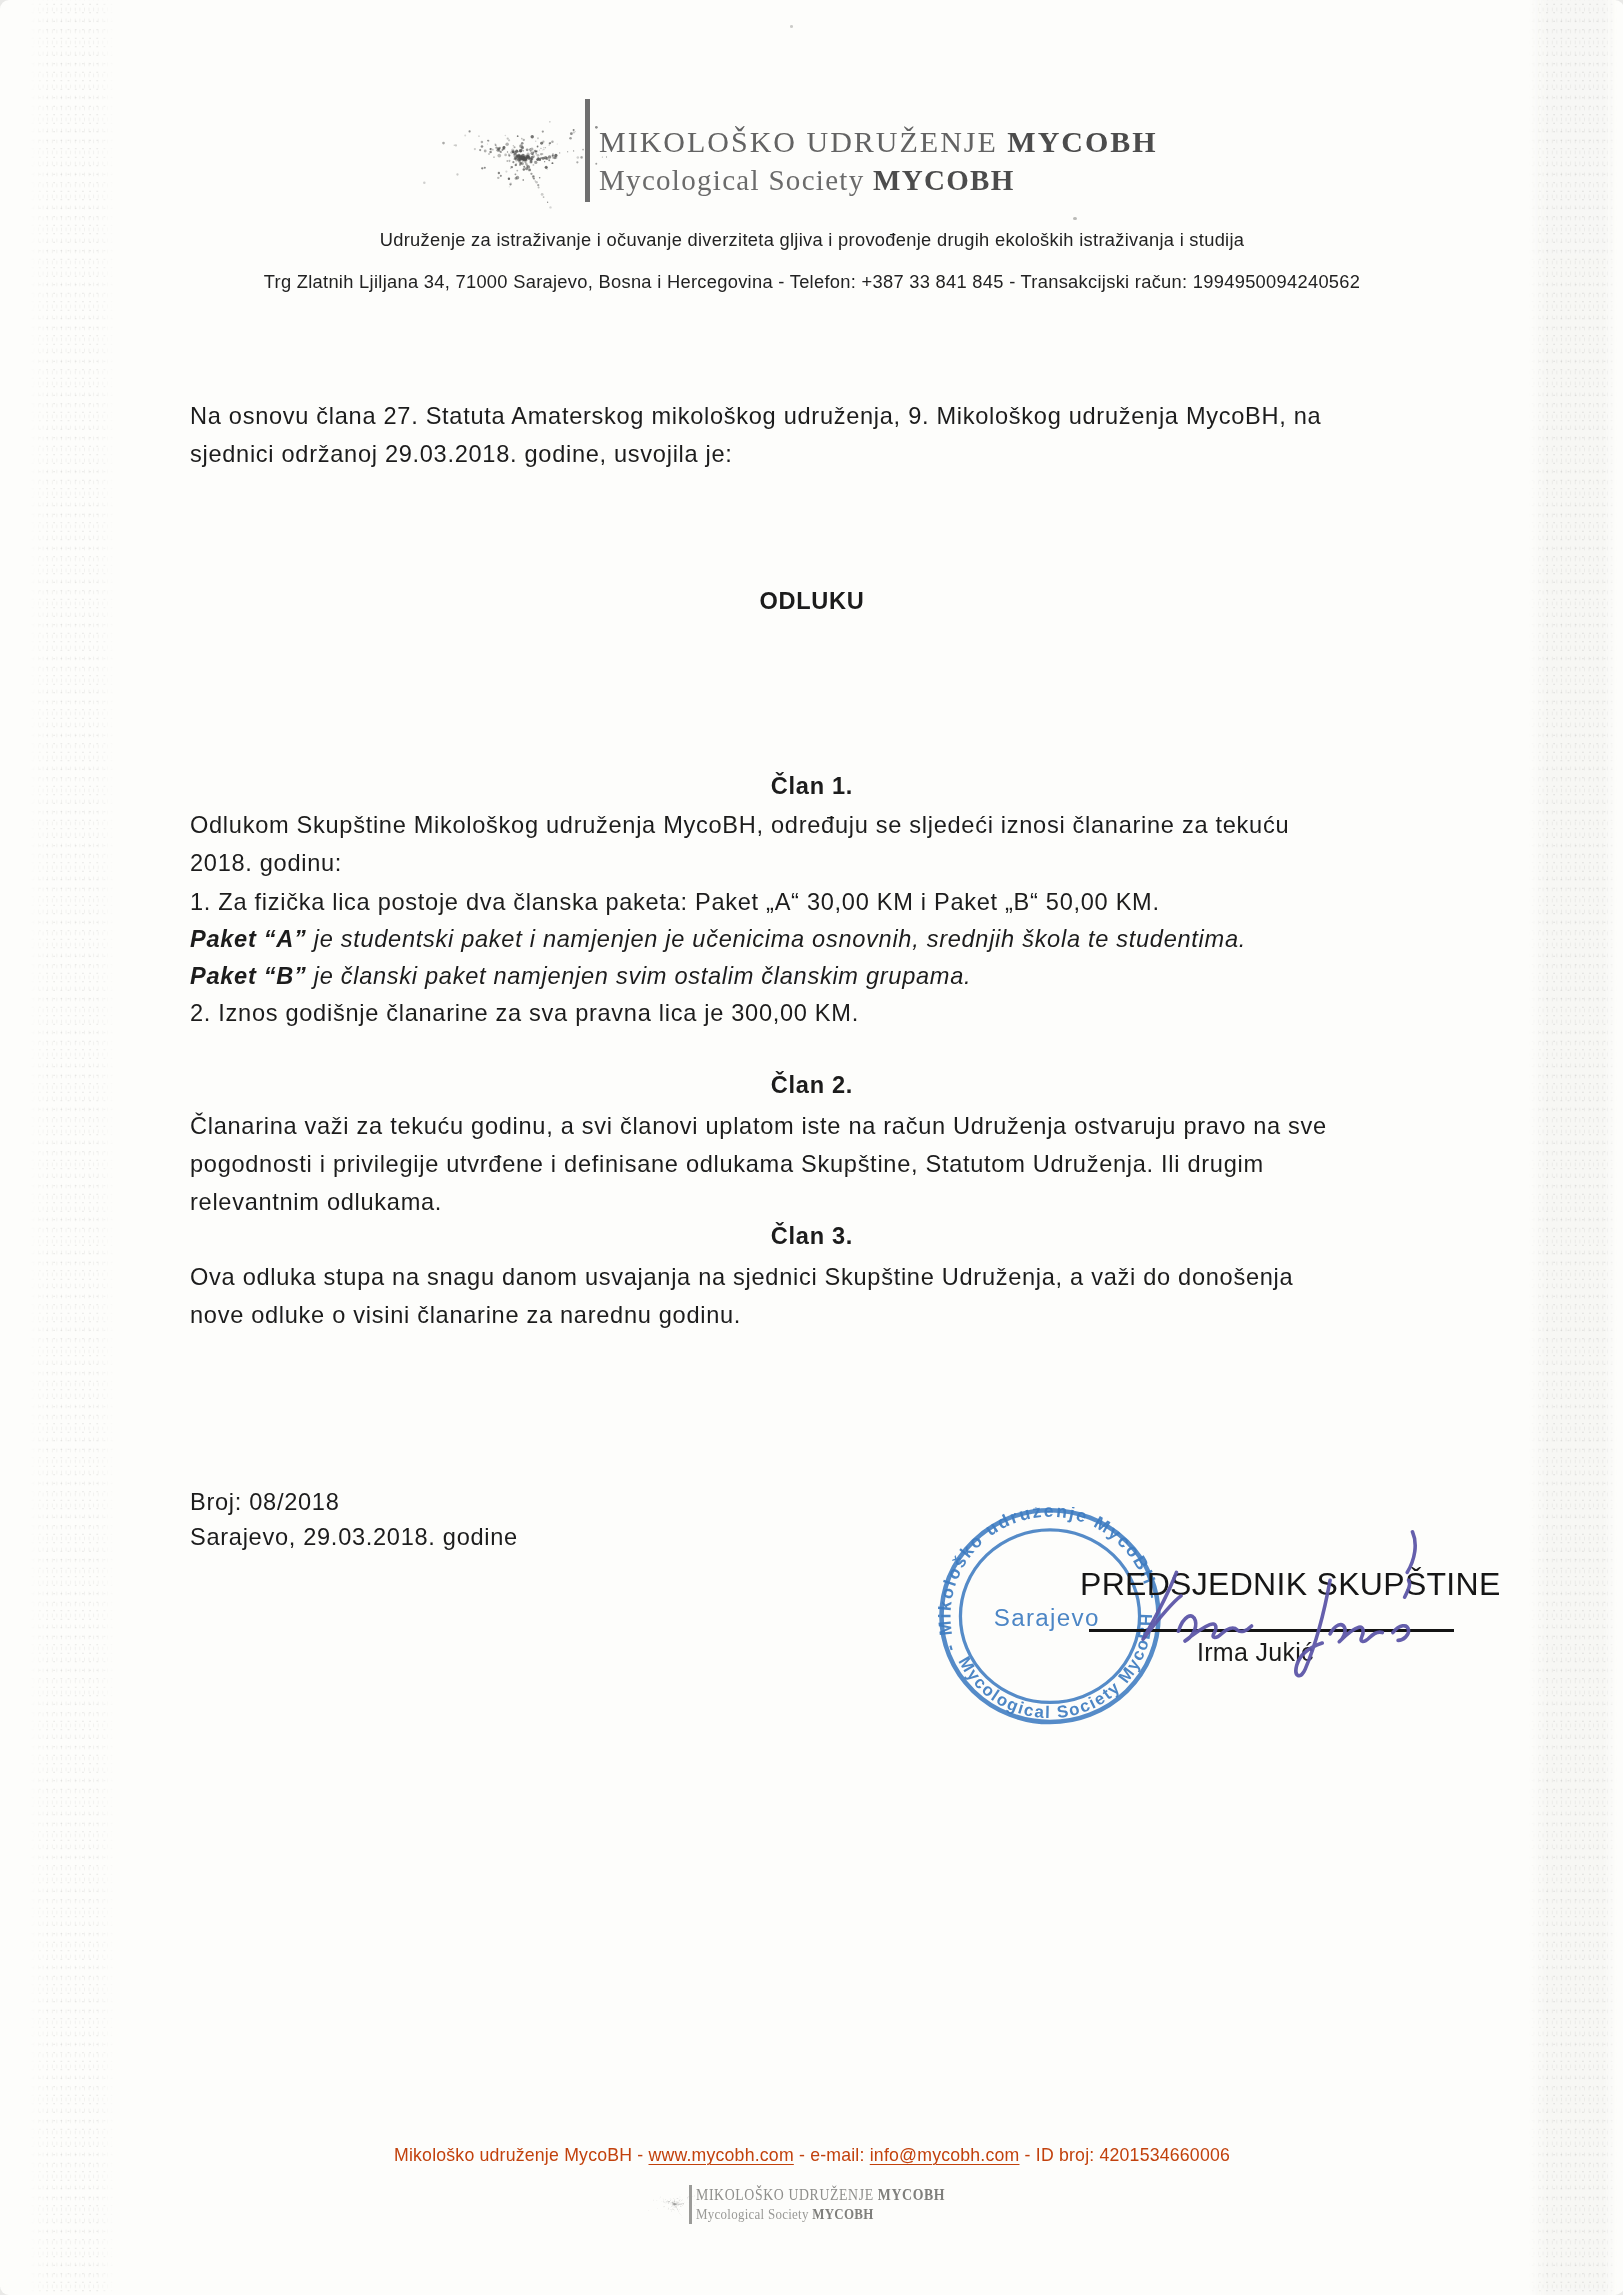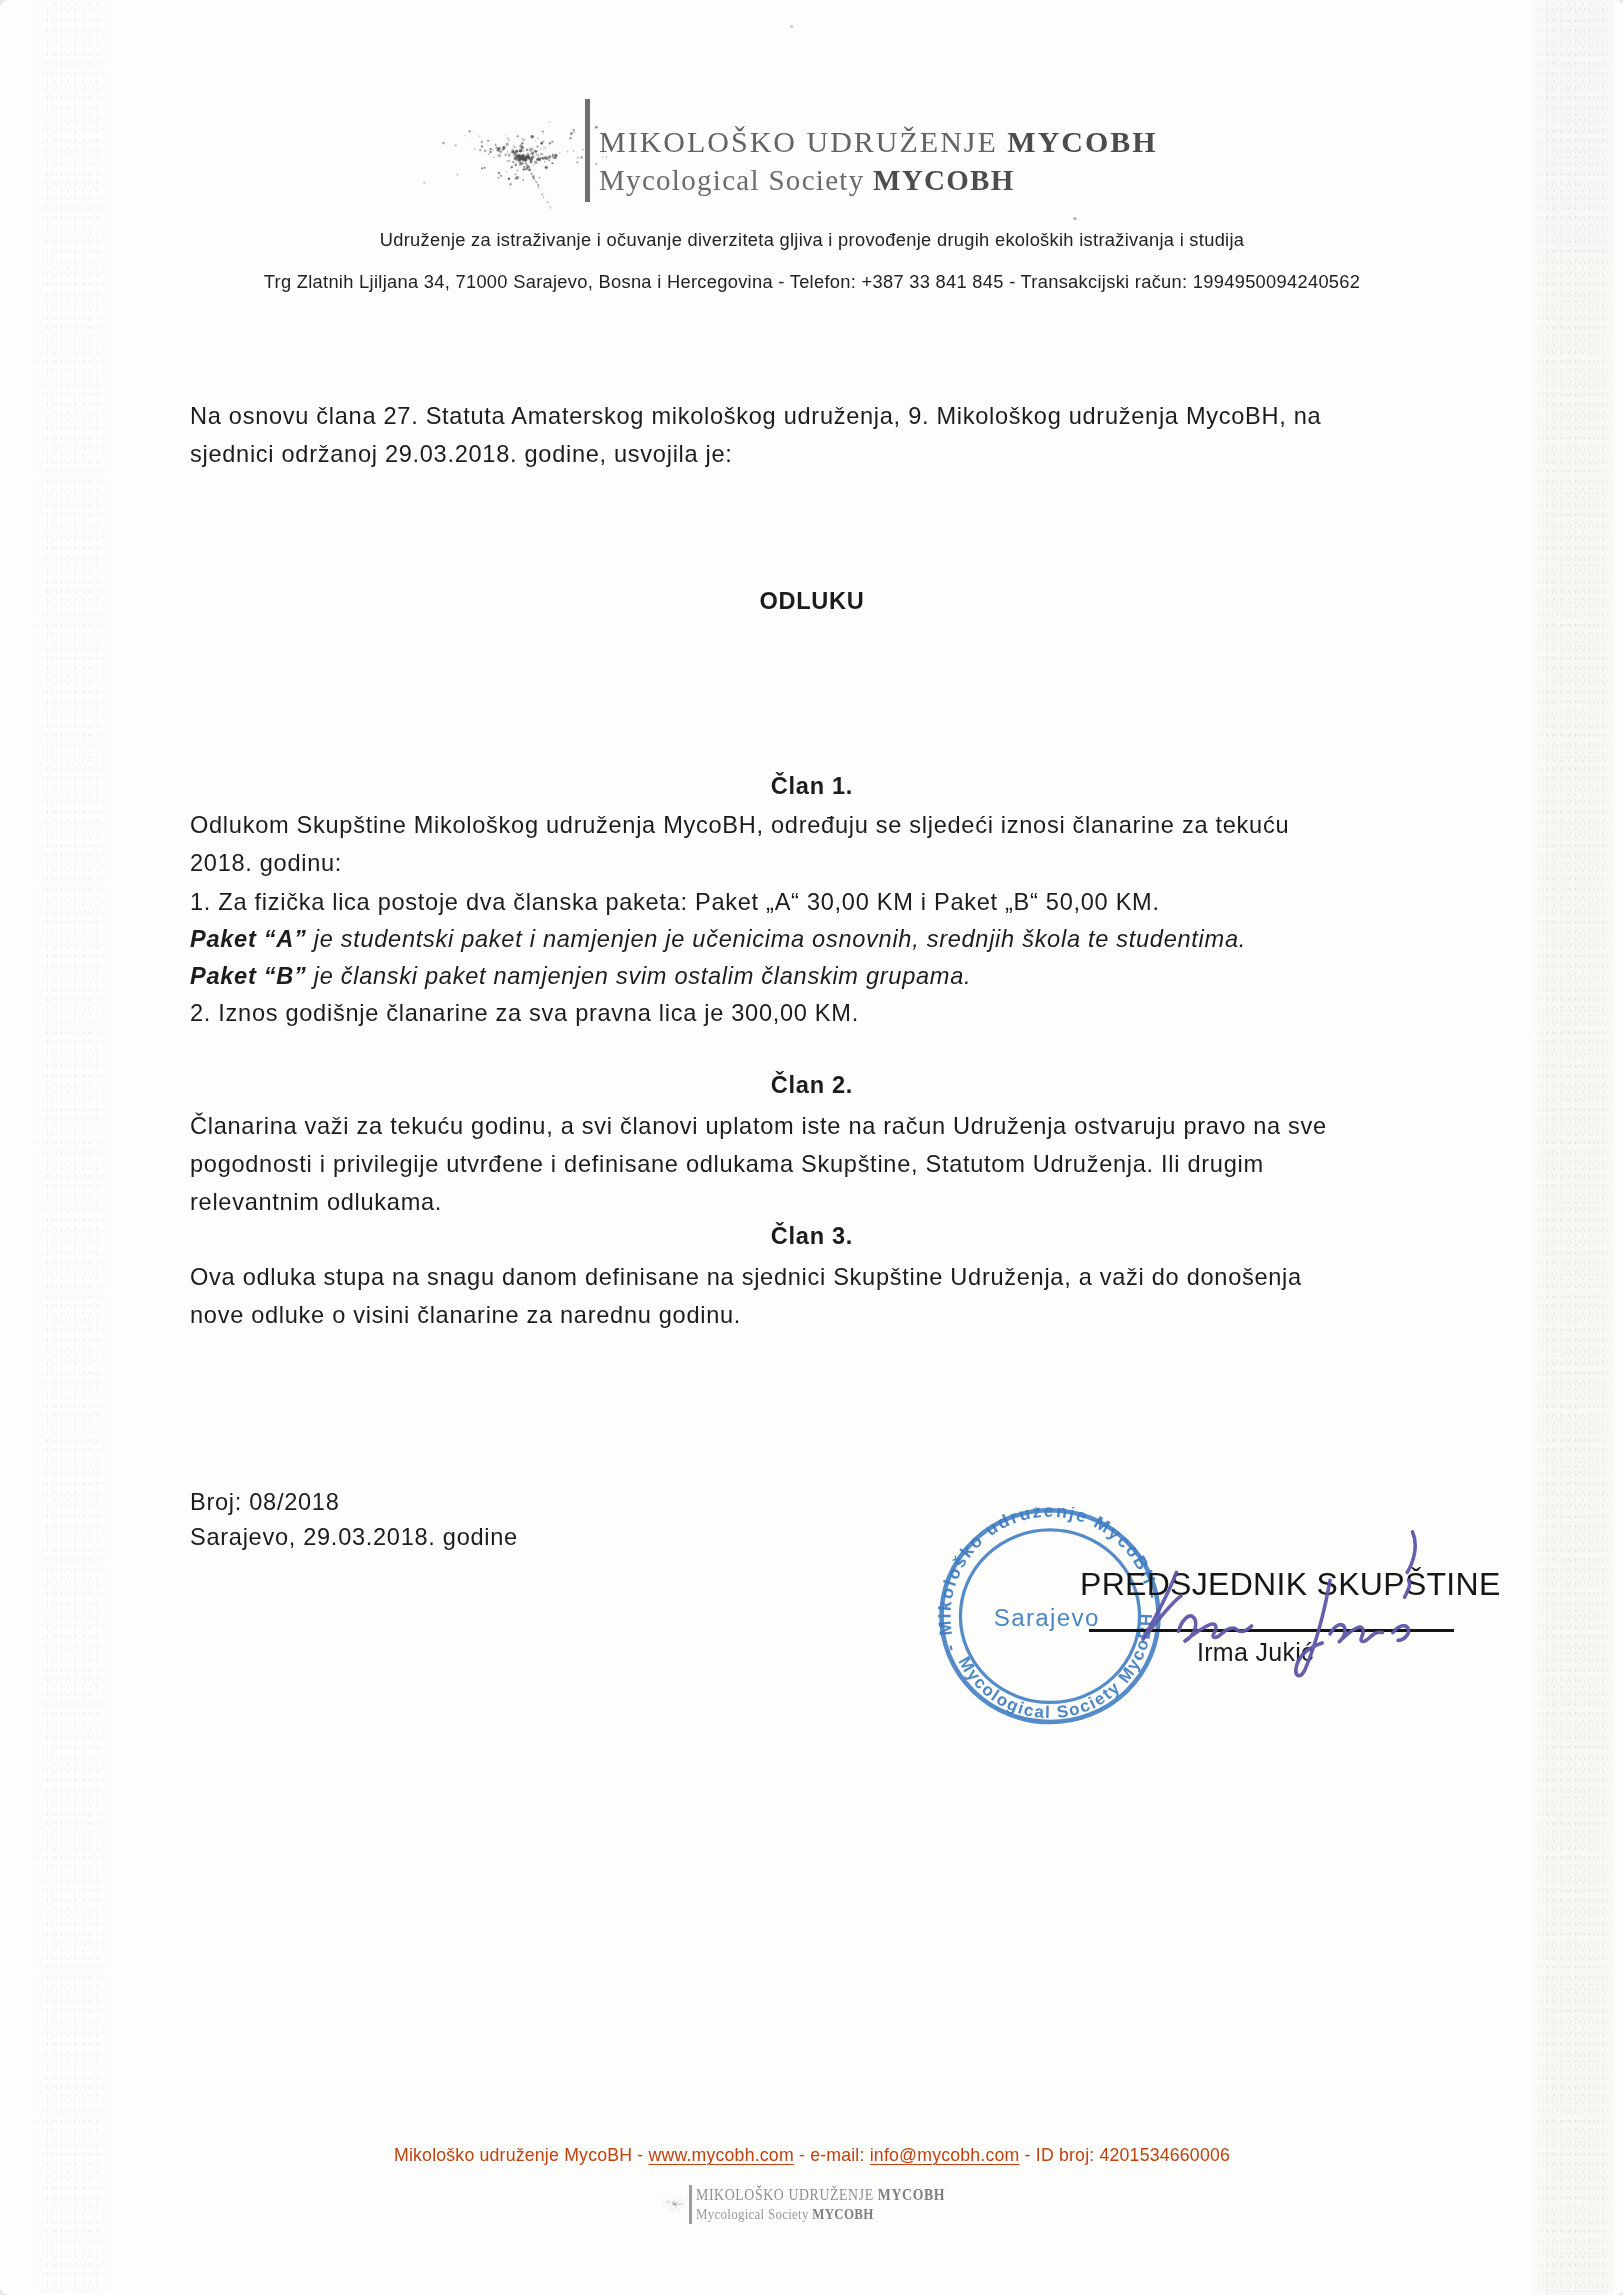--- a/index.html
+++ b/index.html
@@ -394,21 +394,21 @@
 
   <div class="abs center body-text b" style="top:1066px;">Član 2.</div>
   <div class="abs body-text" style="left:190px;top:1107px;">
     <div>Članarina važi za tekuću godinu, a svi članovi uplatom iste na račun Udruženja ostvaruju pravo na sve</div>
     <div>pogodnosti i privilegije utvrđene i definisane odlukama Skupštine, Statutom Udruženja. Ili drugim</div>
     <div>relevantnim odlukama.</div>
   </div>
 
   <div class="abs center body-text b" style="top:1217px;">Član 3.</div>
   <div class="abs body-text" style="left:190px;top:1258px;">
-    <div>Ova odluka stupa na snagu danom definisane na sjednici Skupštine Udruženja, a važi do donošenja</div>
+    <div>Ova odluka stupa na snagu danom usvajanja na sjednici Skupštine Udruženja, a važi do donošenja</div>
     <div>nove odluke o visini članarine za narednu godinu.</div>
   </div>
 
   <div class="abs body-text" style="left:190px;top:1483px;">Broj: 08/2018</div>
   <div class="abs body-text" style="left:190px;top:1518px;">Sarajevo, 29.03.2018. godine</div>
 
   <svg class="abs" style="left:938px;top:1507px;" width="224" height="219" viewBox="0 0 342 335">
     <defs>
       <path id="arcTop" d="M 28.2,219 A 152,152 0 1 1 313.8,219" fill="none"></path>
       <path id="arcBot" d="M 15.6,180.6 A 156,156 0 0 0 326.4,180.6" fill="none"></path>

